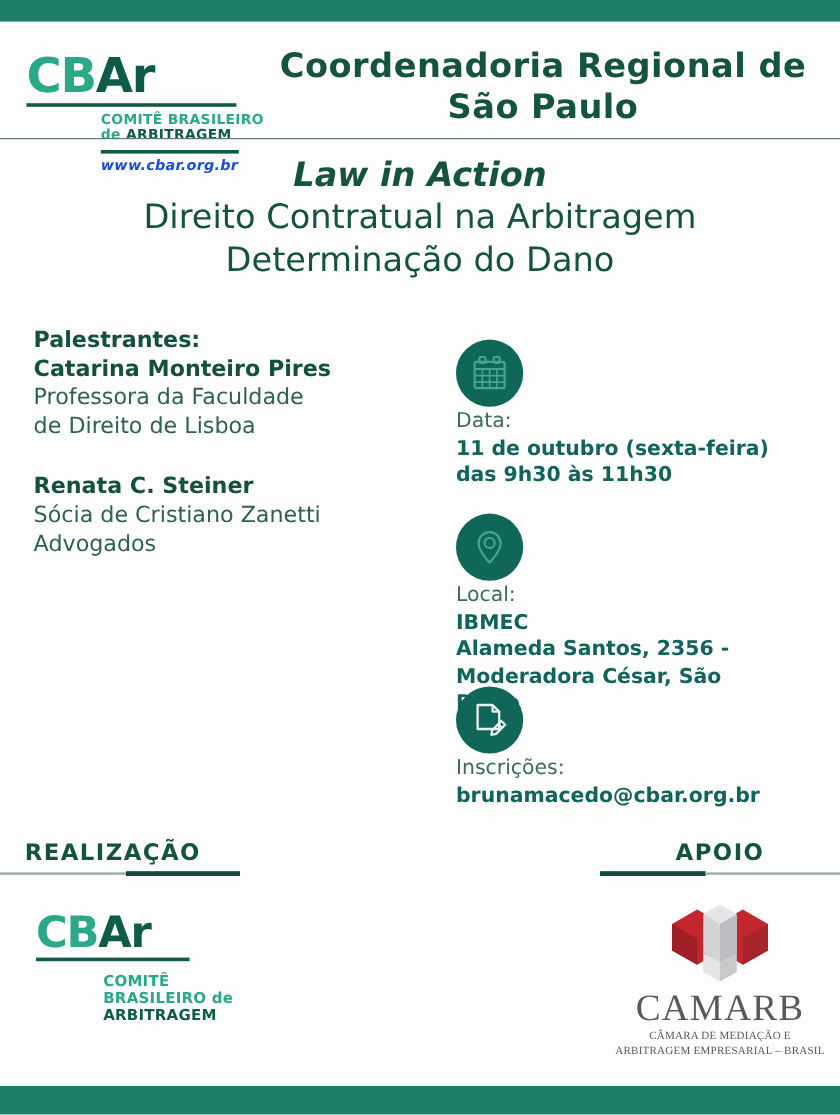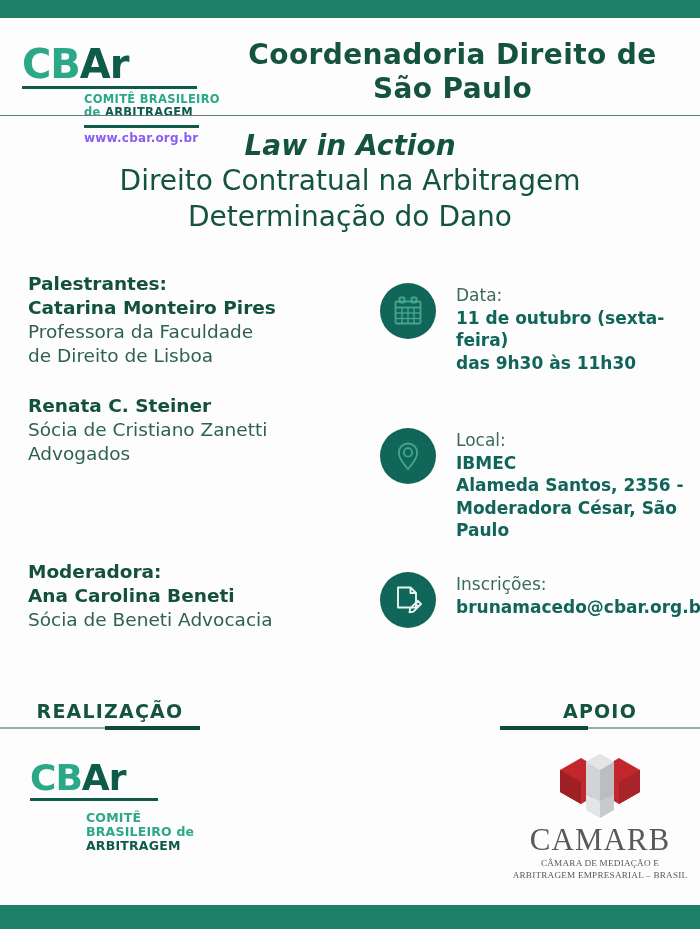--- a/index.html
+++ b/index.html
@@ -78,22 +78,23 @@
     white-space: nowrap;
   }
   .cbar-sub b { color: #0f5b49; }
   .cbar-rule2 {
     height: 3px;
     background: #0f5b49;
   }
   .cbar-url {
     font-family: "DejaVu Sans", sans-serif;
     font-weight: bold;
-    color: #8b5cf6;
+    color: #1d4ed8;
     white-space: nowrap;
+    font-style: italic;
   }
 
   
   #header-logo { left: 22px; top: 26px; }
   #header-logo .cbar-word { font-size: 40px; }
   #header-logo .cbar-rule1 { width: 175px; margin-left: 0; margin-top: 2px; }
   #header-logo .cbar-sub { font-size: 11.5px; margin-left: 62px; margin-top: 4px; letter-spacing: .3px;}
   #header-logo .cbar-rule2 { width: 115px; margin-left: 62px; margin-top: 6px; }
   #header-logo .cbar-url { font-size: 12px; margin-left: 62px; margin-top: 3px; letter-spacing: .2px;}
 
@@ -164,21 +165,22 @@
     width: 340px;
     font-family: "DejaVu Sans", sans-serif;
   }
 
   
   .info-block {
     position: absolute;
     left: 380px;
     display: flex;
     align-items: flex-start;
-    gap: 20px;
+    gap: 0;
+    flex-direction: column;
   }
   #info-date  { top: 283px; }
   #info-place { top: 428px; }
   #info-reg   { top: 572px; }
 
   .icon-circle {
     flex: 0 0 auto;
     width: 56px;
     height: 56px;
     border-radius: 50%;
@@ -210,21 +212,21 @@
   
   .foot-head {
     position: absolute;
     font-family: "DejaVu Sans", sans-serif;
     font-weight: bold;
     font-size: 19px;
     letter-spacing: 1.2px;
     color: #13533f;
     text-align: center;
   }
-  #realizacao-head { left: 20px; top: 700px; width: 180px; }
+  #realizacao-head { left: 4px; top: 700px; width: 180px; }
   #apoio-head      { left: 510px; top: 700px; width: 180px; }
 
   .foot-rule {
     position: absolute;
     height: 4px;
     top: 726px;
     display: flex;
   }
   #realizacao-rule { left: 0px; width: 200px; }
   #realizacao-rule .seg-light { width: 105px; background: #9aacaa; height: 2px; align-self: center;}
@@ -279,21 +281,21 @@
       <div class="cbar-rule1"></div>
       <div class="cbar-sub">
         <div>COMITÊ BRASILEIRO</div>
         <div><span>de </span><b>ARBITRAGEM</b></div>
       </div>
       <div class="cbar-rule2"></div>
       <div class="cbar-url">www.cbar.org.br</div>
     </div>
 
     <div class="header-title">
-      <div>Coordenadoria  Direito  de</div>
+      <div>Coordenadoria  Regional  de</div>
       <div>São  Paulo</div>
     </div>
   </div>
   <div class="header-rule"></div>
 
   <div class="event-title">
     <div class="line-1">Law in Action</div>
     <div class="line-2">Direito Contratual na Arbitragem</div>
     <div class="line-3">Determinação do Dano</div>
   </div>
@@ -302,25 +304,20 @@
     <div class="spk-strong">Palestrantes:</div>
     <div class="spk-strong">Catarina Monteiro Pires</div>
     <div class="spk-light">Professora da Faculdade</div>
     <div class="spk-light">de Direito de Lisboa</div>
     <div class="spk-gap"></div>
     <div class="spk-strong">Renata C. Steiner</div>
     <div class="spk-light">Sócia de Cristiano Zanetti</div>
     <div class="spk-light">Advogados</div>
   </div>
 
-  <div class="moderator">
-    <div class="spk-strong">Moderadora:</div>
-    <div class="spk-strong">Ana Carolina Beneti</div>
-    <div class="spk-light">Sócia de Beneti Advocacia</div>
-  </div>
 
   <div class="info-block" id="info-date">
     <div class="icon-circle">
       <svg width="34" height="34" viewBox="0 0 34 34" aria-hidden="true">
         <rect x="4.5" y="7.5" width="25" height="22" rx="1.5" fill="none" stroke="#46a58f" stroke-width="1.8"></rect>
         <rect x="8.5" y="3.5" width="5" height="5" rx="1" fill="none" stroke="#46a58f" stroke-width="1.8"></rect>
         <rect x="20.5" y="3.5" width="5" height="5" rx="1" fill="none" stroke="#46a58f" stroke-width="1.8"></rect>
         <line x1="4.5" y1="13.5" x2="29.5" y2="13.5" stroke="#46a58f" stroke-width="1.8"></line>
         <line x1="11" y1="13.5" x2="11" y2="29.5" stroke="#46a58f" stroke-width="1.4"></line>
         <line x1="17" y1="13.5" x2="17" y2="29.5" stroke="#46a58f" stroke-width="1.4"></line>

